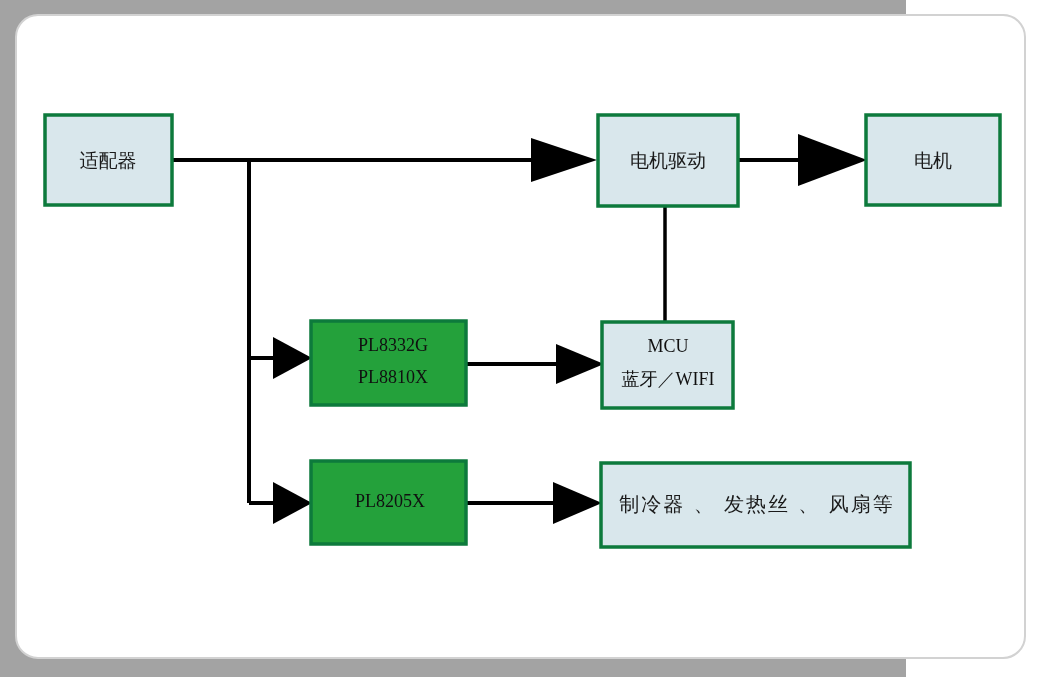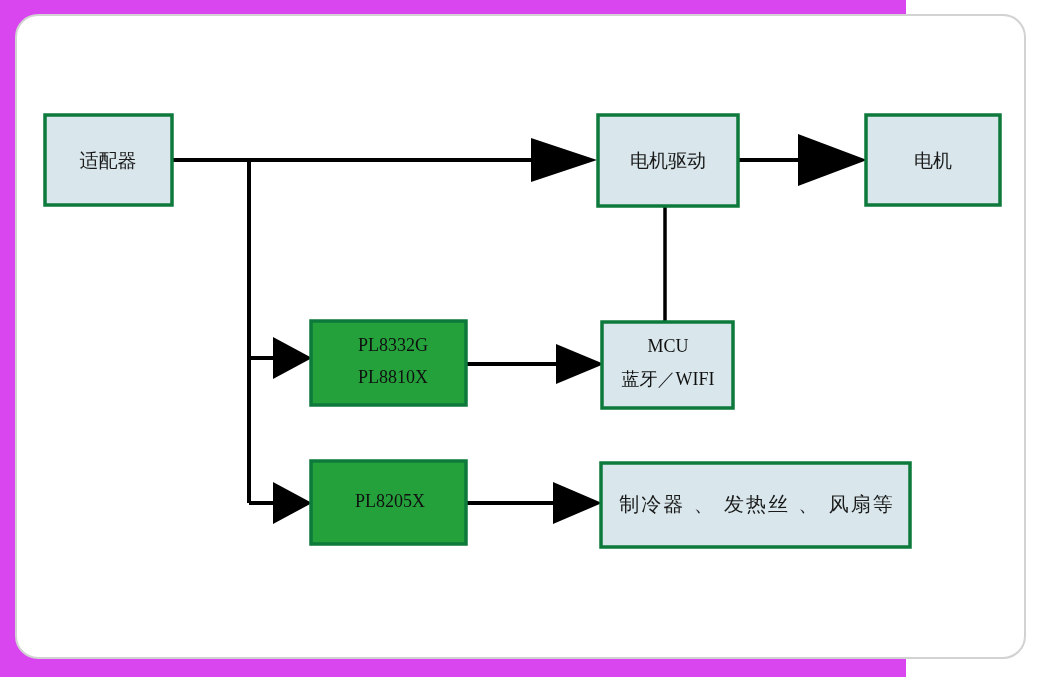--- a/index.html
+++ b/index.html
@@ -10,21 +10,21 @@
   body {
     width: 1042px;
     height: 677px;
     font-family: "Liberation Serif", "DejaVu Serif", serif;
     overflow: hidden;
   }
   #diagram-root {
     position: relative;
     width: 906px;
     height: 677px;
-    background: #d946ef;
+    background: #a3a3a3;
   }
   svg#block-diagram {
     display: block;
     width: 1042px;
     height: 677px;
   }
   .frame-rect {
     fill: #ffffff;
     stroke: #d2d2d2;
     stroke-width: 2;

